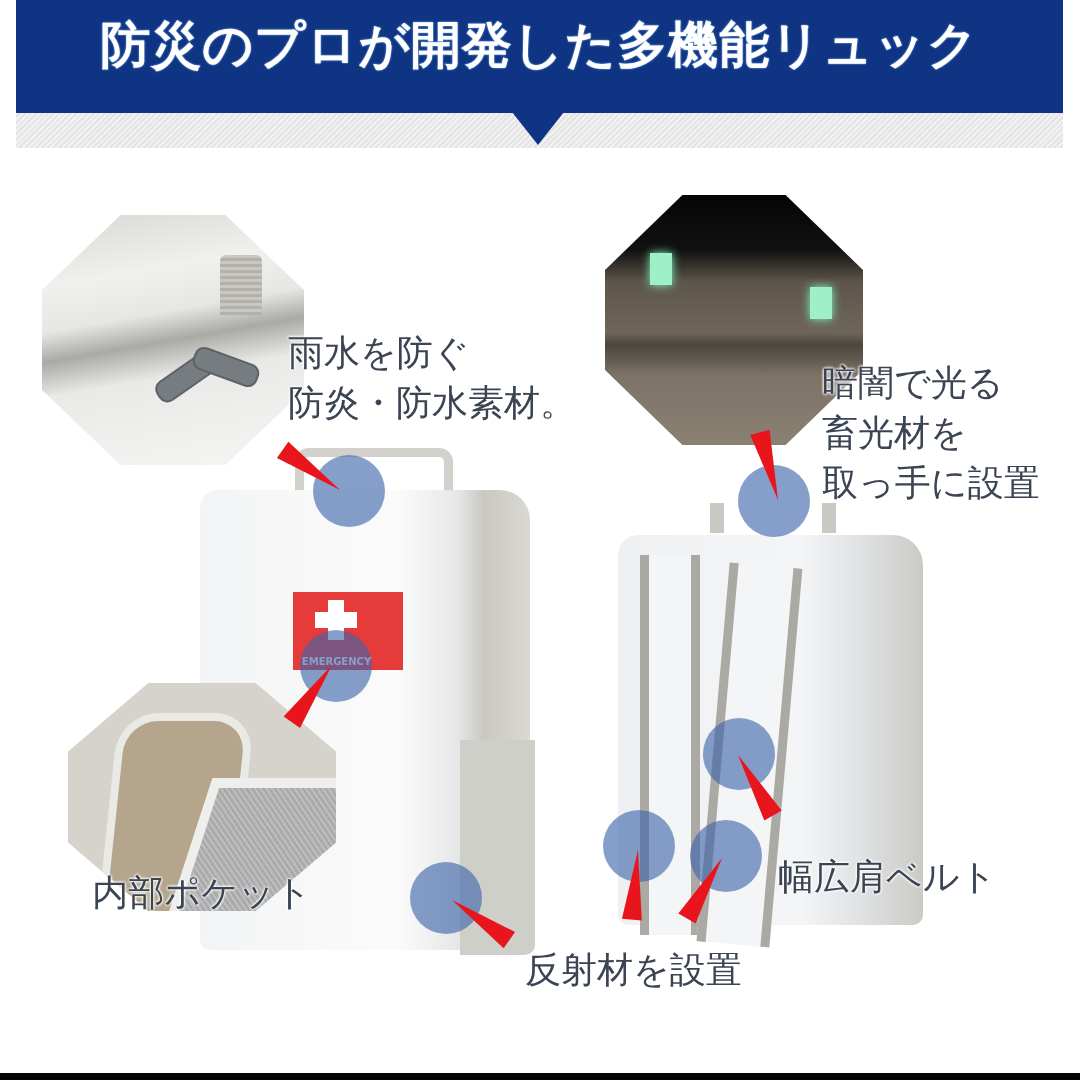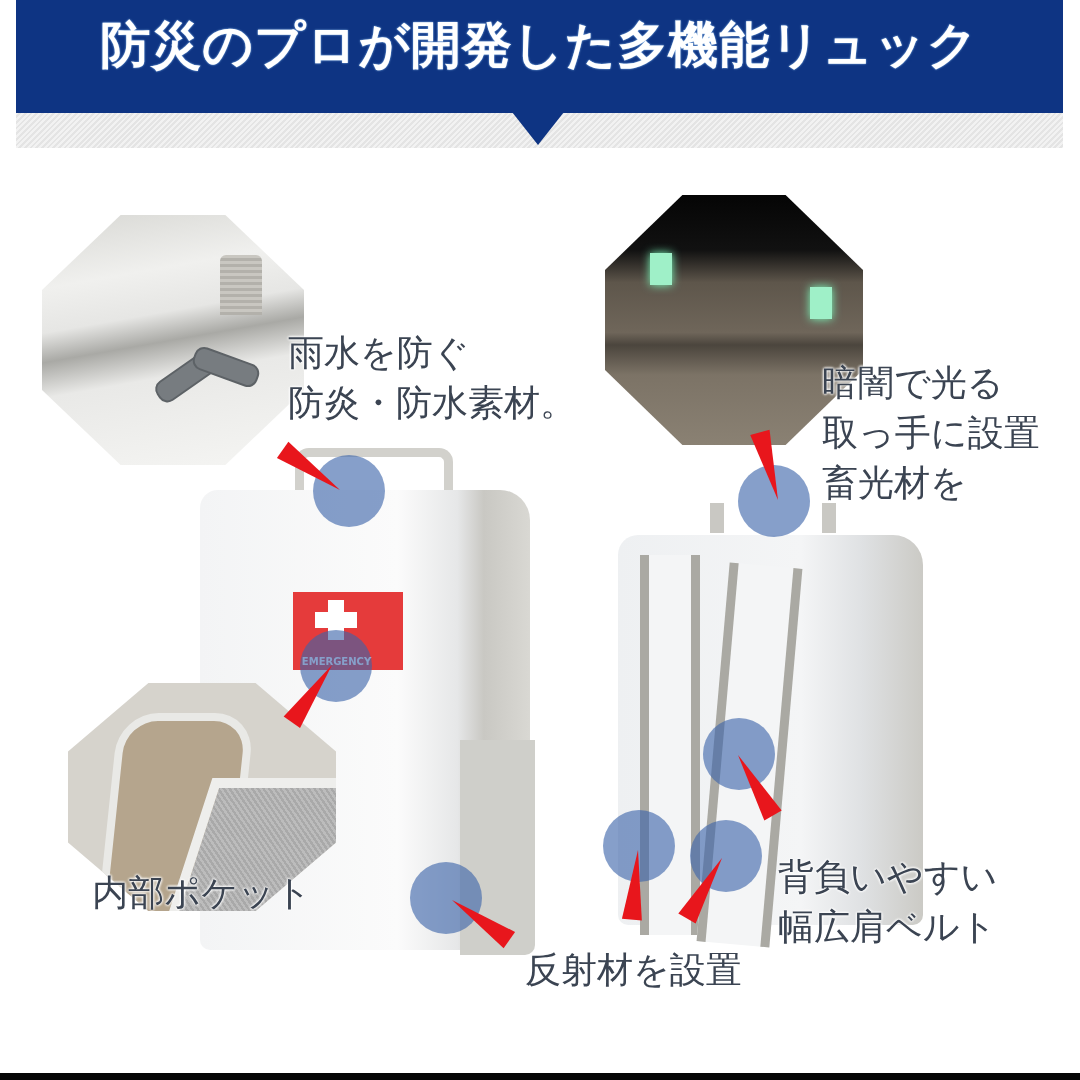--- a/index.html
+++ b/index.html
@@ -183,27 +183,26 @@
 <div class="red-ptr" style="left:728px; top:755px; transform:rotate(-30deg);"></div>
 <div class="red-ptr" style="left:628px; top:850px; transform:rotate(5deg);"></div>
 <div class="red-ptr" style="left:712px; top:858px; transform:rotate(30deg);"></div>
 
 <div class="label" style="left:288px; top:328px;">
   <div>雨水を防ぐ</div>
   <div>防炎・防水素材。</div>
 </div>
 <div class="label" style="left:822px; top:358px;">
   <div>暗闇で光る</div>
+  <div>畜光材を</div>
   <div>取っ手に設置</div>
-  <div>畜光材を</div>
 </div>
 <div class="label center" style="left:82px; top:868px; width:240px;">
   <div>内部ポケット</div>
 </div>
 <div class="label" style="left:525px; top:945px;">
   <div>反射材を設置</div>
 </div>
 <div class="label" style="left:778px; top:852px;">
-  <div>背負いやすい</div>
   <div>幅広肩ベルト</div>
 </div>
 
 <div class="bottom-band"></div>
 
 </body></html>

